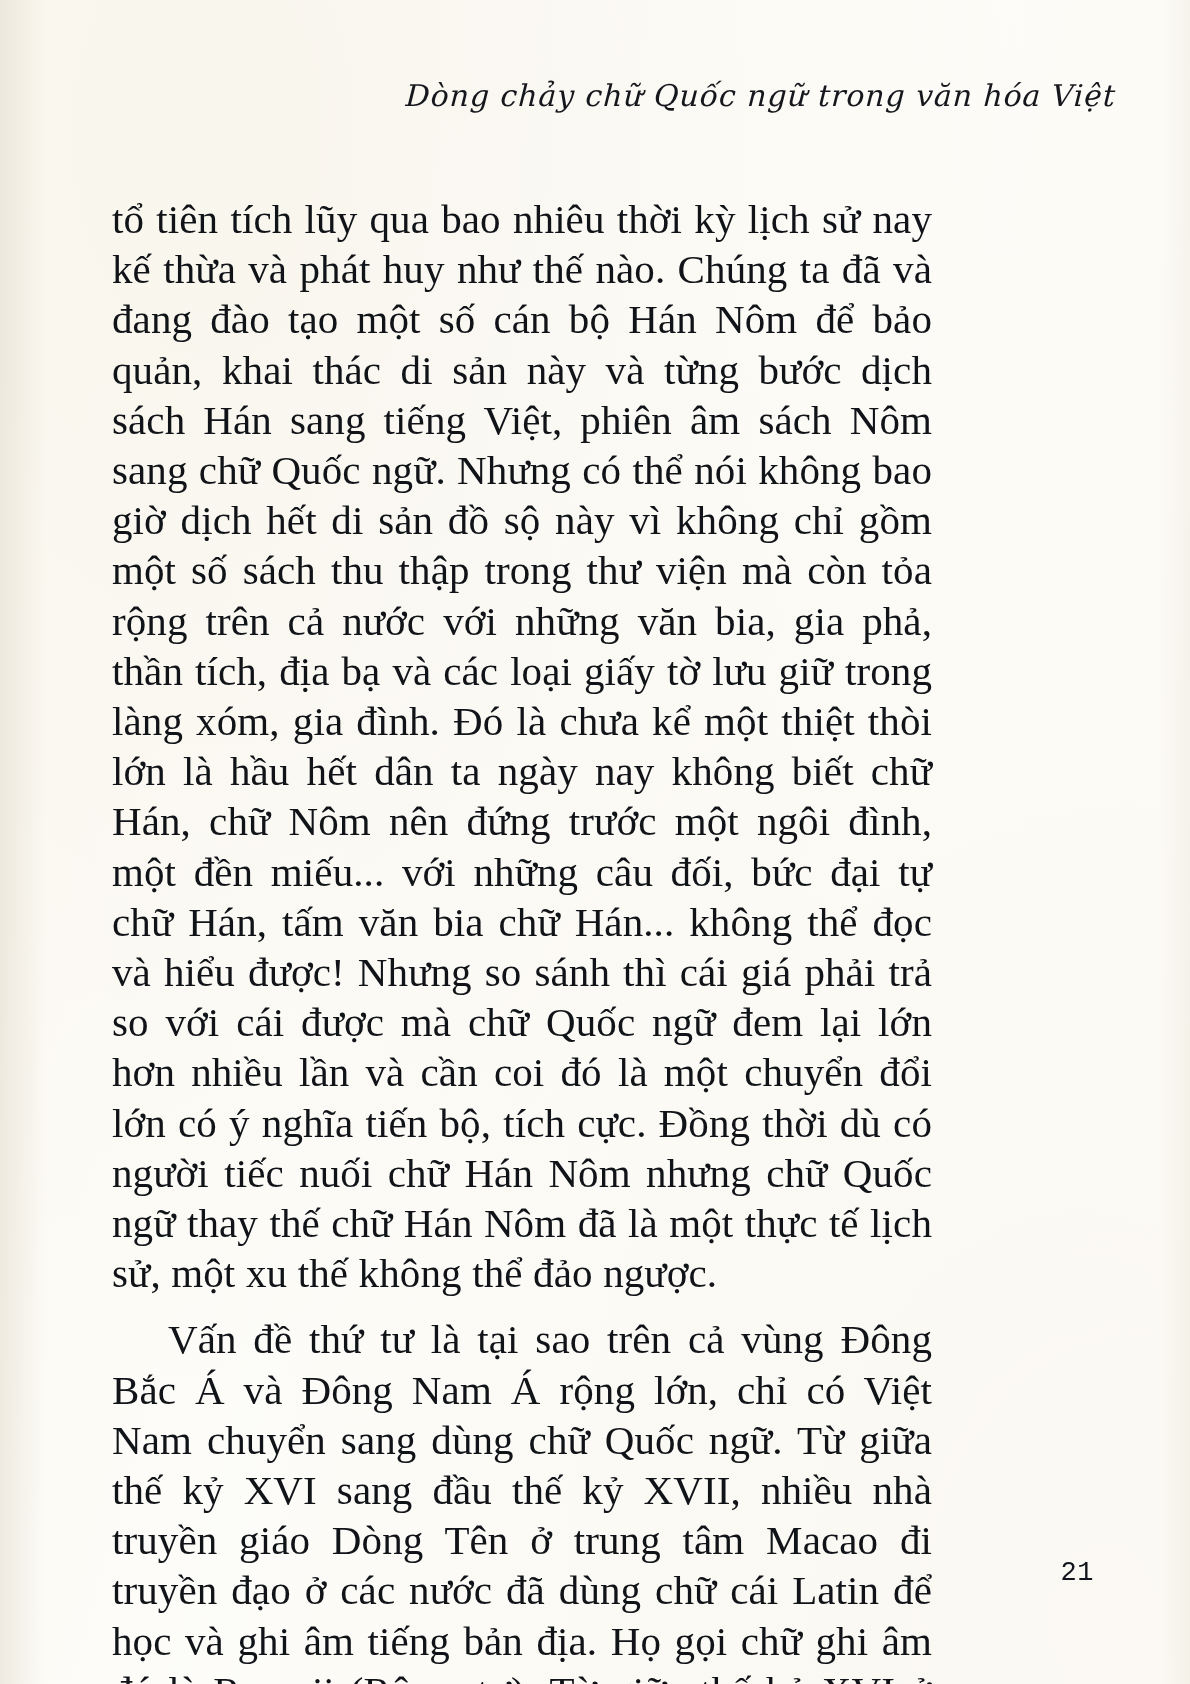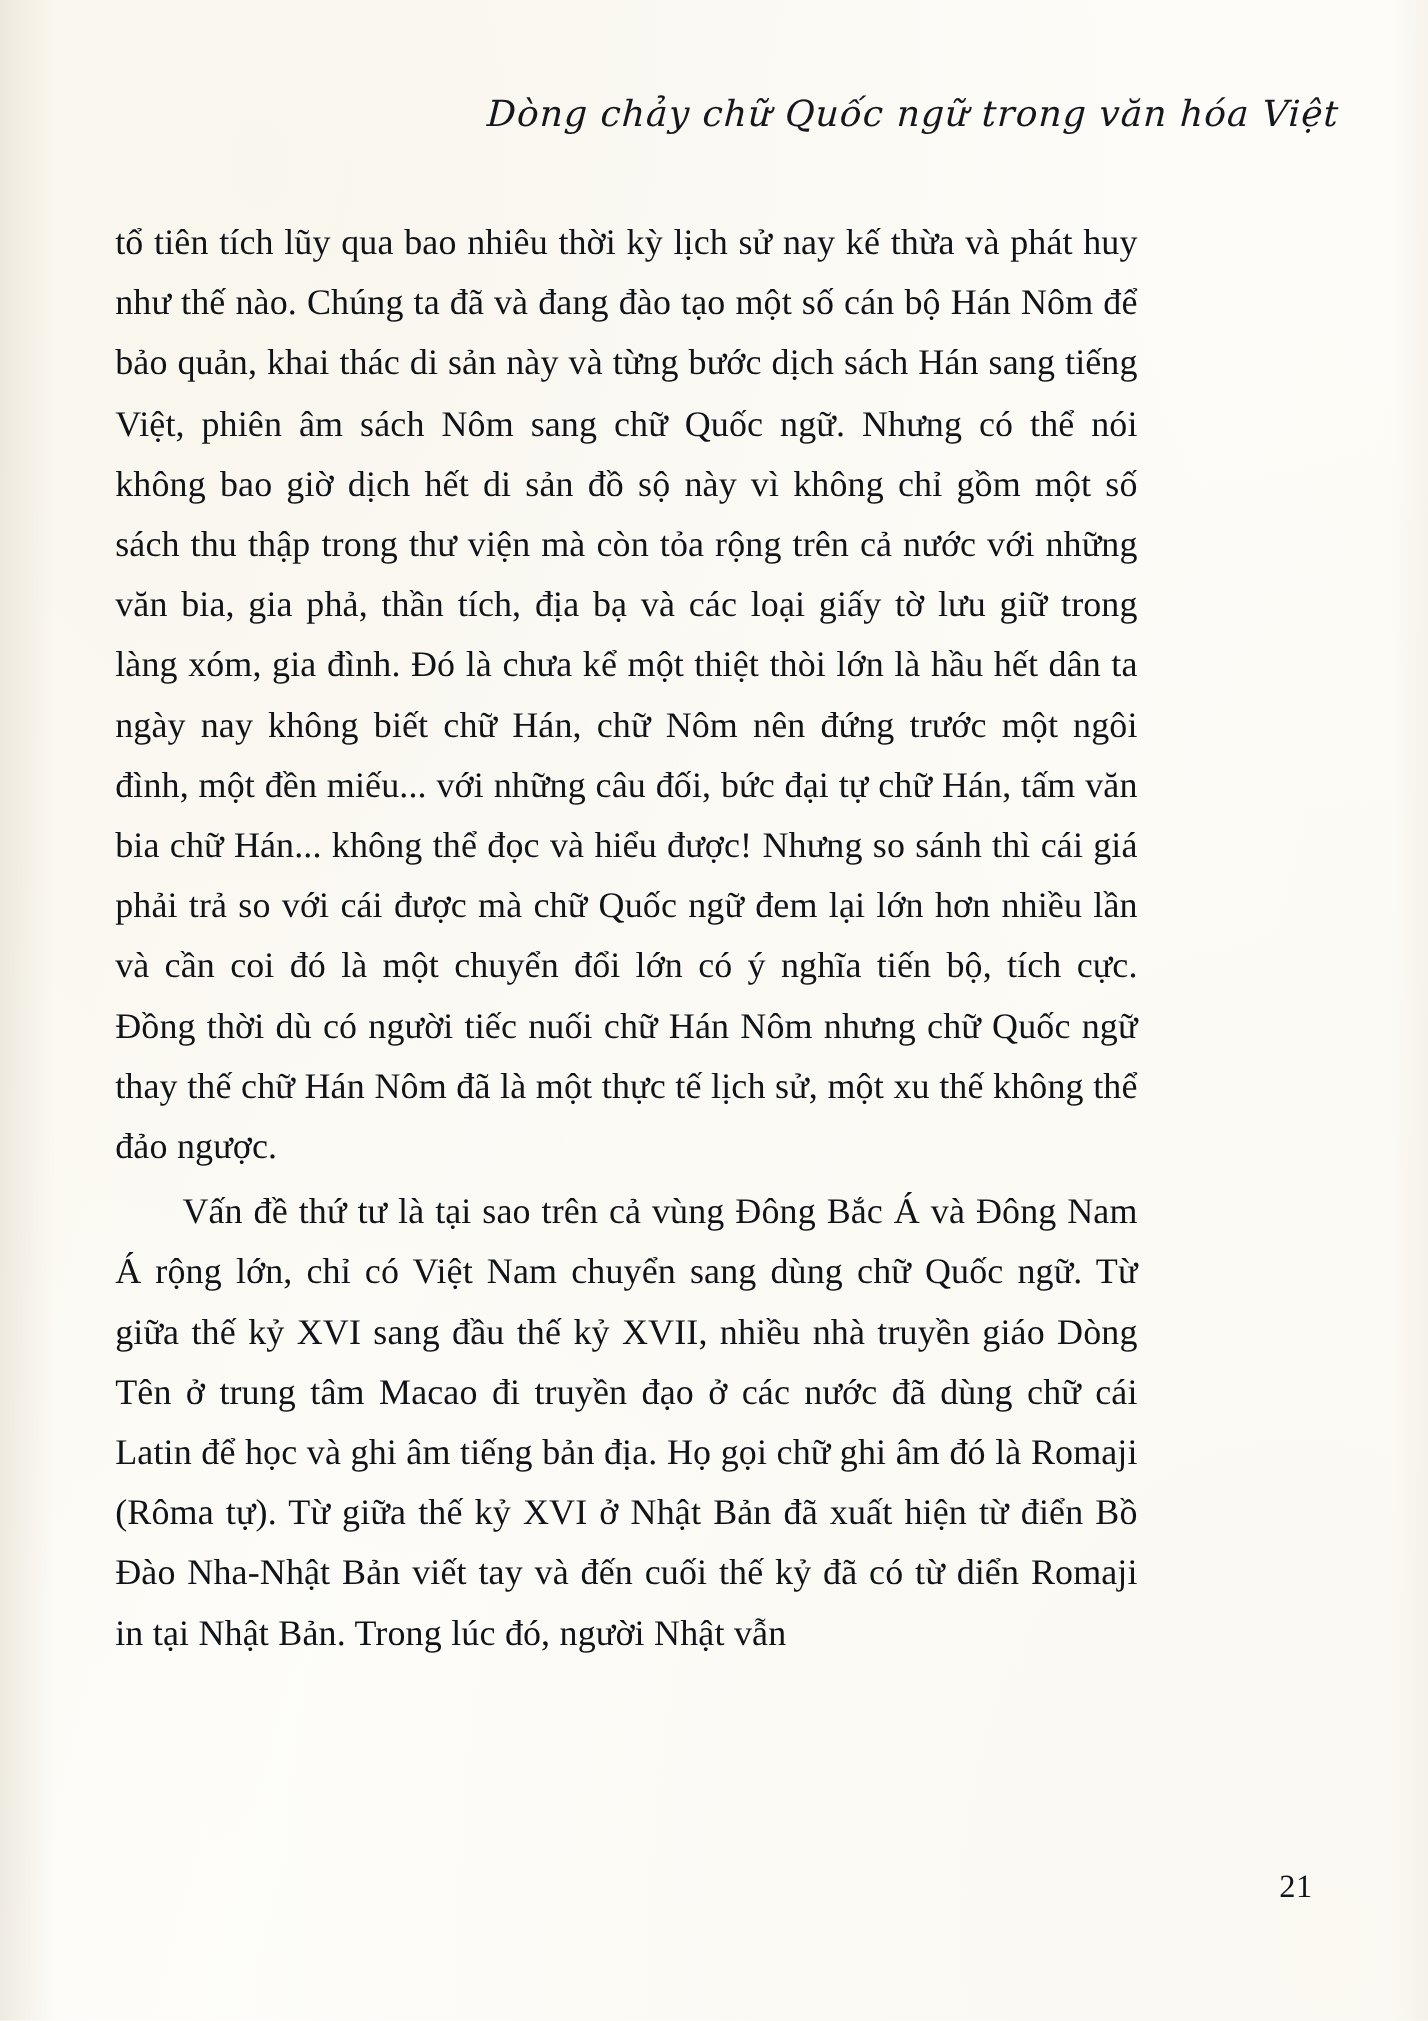--- a/index.html
+++ b/index.html
@@ -58,23 +58,23 @@
   }
 
   .content {
     position: absolute;
     top: 178px;
     left: 96px;
     width: 852px;
   }
 
   p.body-par {
-    margin: 0;
+    margin: 16px;
     font-family: "Liberation Serif", "DejaVu Serif", serif;
-    font-size: 30px;
+    font-size: 41px;
     line-height: 50.2px;
     color: #101318;
     text-align: justify;
     text-justify: inter-word;
     letter-spacing: 0.1px;
     word-spacing: 0.2px;
     -webkit-font-smoothing: antialiased;
   }
 
   p.body-par + p.body-par {
@@ -85,21 +85,21 @@
     text-indent: 56px;
   }
 
   .lead-term {
   }
 
   .page-number {
     position: absolute;
     bottom: 96px;
     right: 96px;
-    font-family: Liberation Serif, serif;
+    font-family: Liberation Mono, monospace;
     font-size: 27px;
     color: #11141a;
     letter-spacing: 0.5px;
     margin-left: 16px;
   }
 </style>
 </head>
 <body>
 
 <div class="page">

